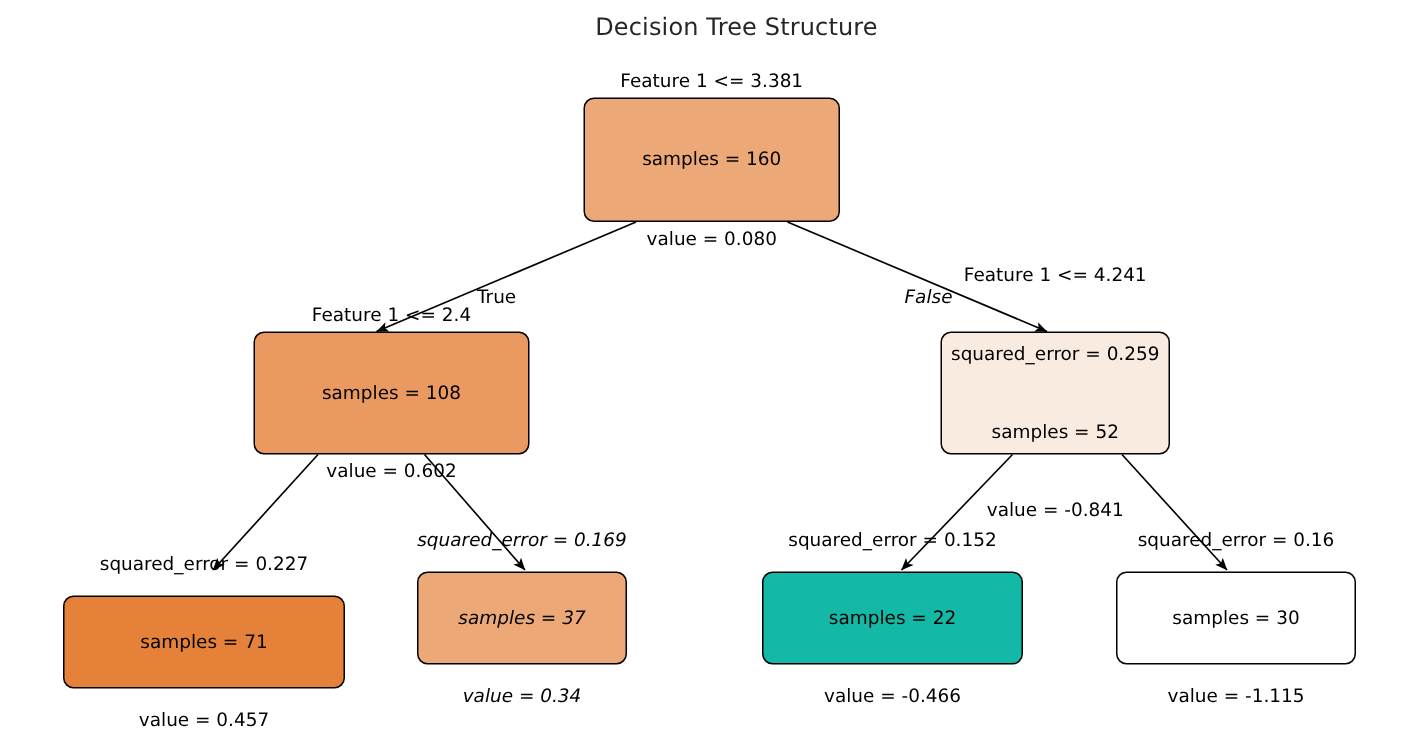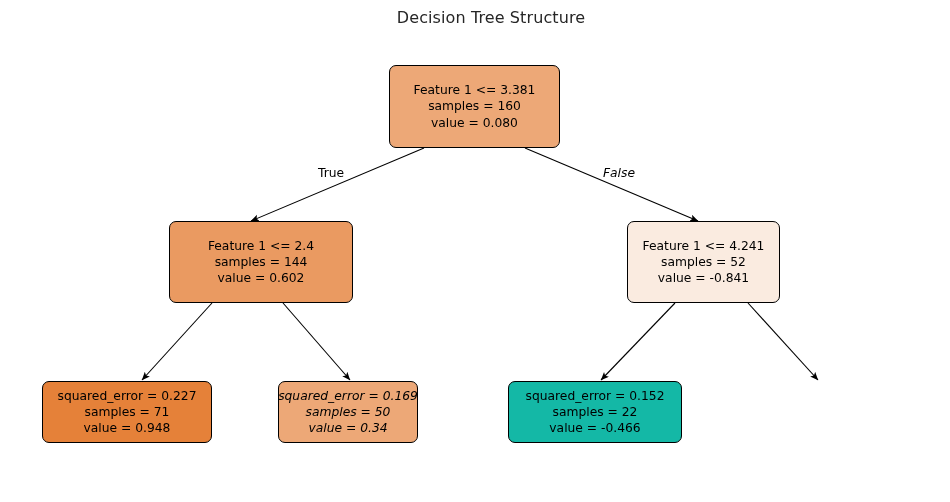--- a/index.html
+++ b/index.html
@@ -39,28 +39,30 @@
     border-radius: 7px;
     display: flex;
     flex-direction: column;
     align-items: center;
     justify-content: center;
     font-size: 12.3px;
     line-height: 16.3px;
     color: #000000;
     white-space: nowrap;
     z-index: 2;
+    gap: 36px;
   }
   .node .line { display: block; }
   .edge-label {
     position: absolute;
     font-size: 12.3px;
     color: #000000;
     white-space: nowrap;
     z-index: 3;
+    margin-top: 25px;
   }
 </style>
 </head>
 <body>
 
 <div id="canvas">
 
   <div id="title">Decision Tree Structure</div>
 
   <svg id="edges" xmlns="http://www.w3.org/2000/svg">
@@ -87,42 +89,48 @@
   <div class="edge-label" style="left:603px; top:166px;font-style:italic;">False</div>
 
   <div class="node" style="left:389px; top:65px; width:171px; height:83px; background:#eda877;">
     <span class="line">Feature 1 &lt;= 3.381</span>
     <span class="line">samples = 160</span>
     <span class="line">value = 0.080</span>
   </div>
 
   <div class="node" style="left:169px; top:221px; width:184px; height:82px; background:#ea9a61;">
     <span class="line">Feature 1 &lt;= 2.4</span>
-    <span class="line">samples = 144</span>
+    <span class="line">samples = 108</span>
     <span class="line">value = 0.602</span>
   </div>
 
   <div class="node" style="left:627px; top:221px; width:153px; height:82px; background:#faebe0;">
     <span class="line">Feature 1 &lt;= 4.241</span>
+    <span class="line">squared_error = 0.259</span>
     <span class="line">samples = 52</span>
     <span class="line">value = -0.841</span>
   </div>
 
-  <div class="node" style="left:42px; top:381px; width:170px; height:62px; background:#e58139;align-items:center;">
+  <div class="node" style="left:42px; top:397px; width:188px; height:62px; background:#e58139;align-items:center;">
     <span class="line">squared_error = 0.227</span>
     <span class="line">samples = 71</span>
-    <span class="line">value = 0.948</span>
+    <span class="line">value = 0.457</span>
   </div>
 
   <div class="node" style="left:278px; top:381px; width:140px; height:62px; background:#eda877;font-style:italic;">
     <span class="line">squared_error = 0.169</span>
-    <span class="line">samples = 50</span>
+    <span class="line">samples = 37</span>
     <span class="line">value = 0.34</span>
   </div>
 
   <div class="node" style="left:508px; top:381px; width:174px; height:62px; background:#14b8a6;">
     <span class="line">squared_error = 0.152</span>
     <span class="line">samples = 22</span>
     <span class="line">value = -0.466</span>
   </div>
 
+  <div class="node" style="left:744px; top:381px; width:160px; height:62px; background:#ffffff;">
+    <span class="line">squared_error = 0.16</span>
+    <span class="line">samples = 30</span>
+    <span class="line">value = -1.115</span>
+  </div>
 
 </div>
 
 </body></html>

